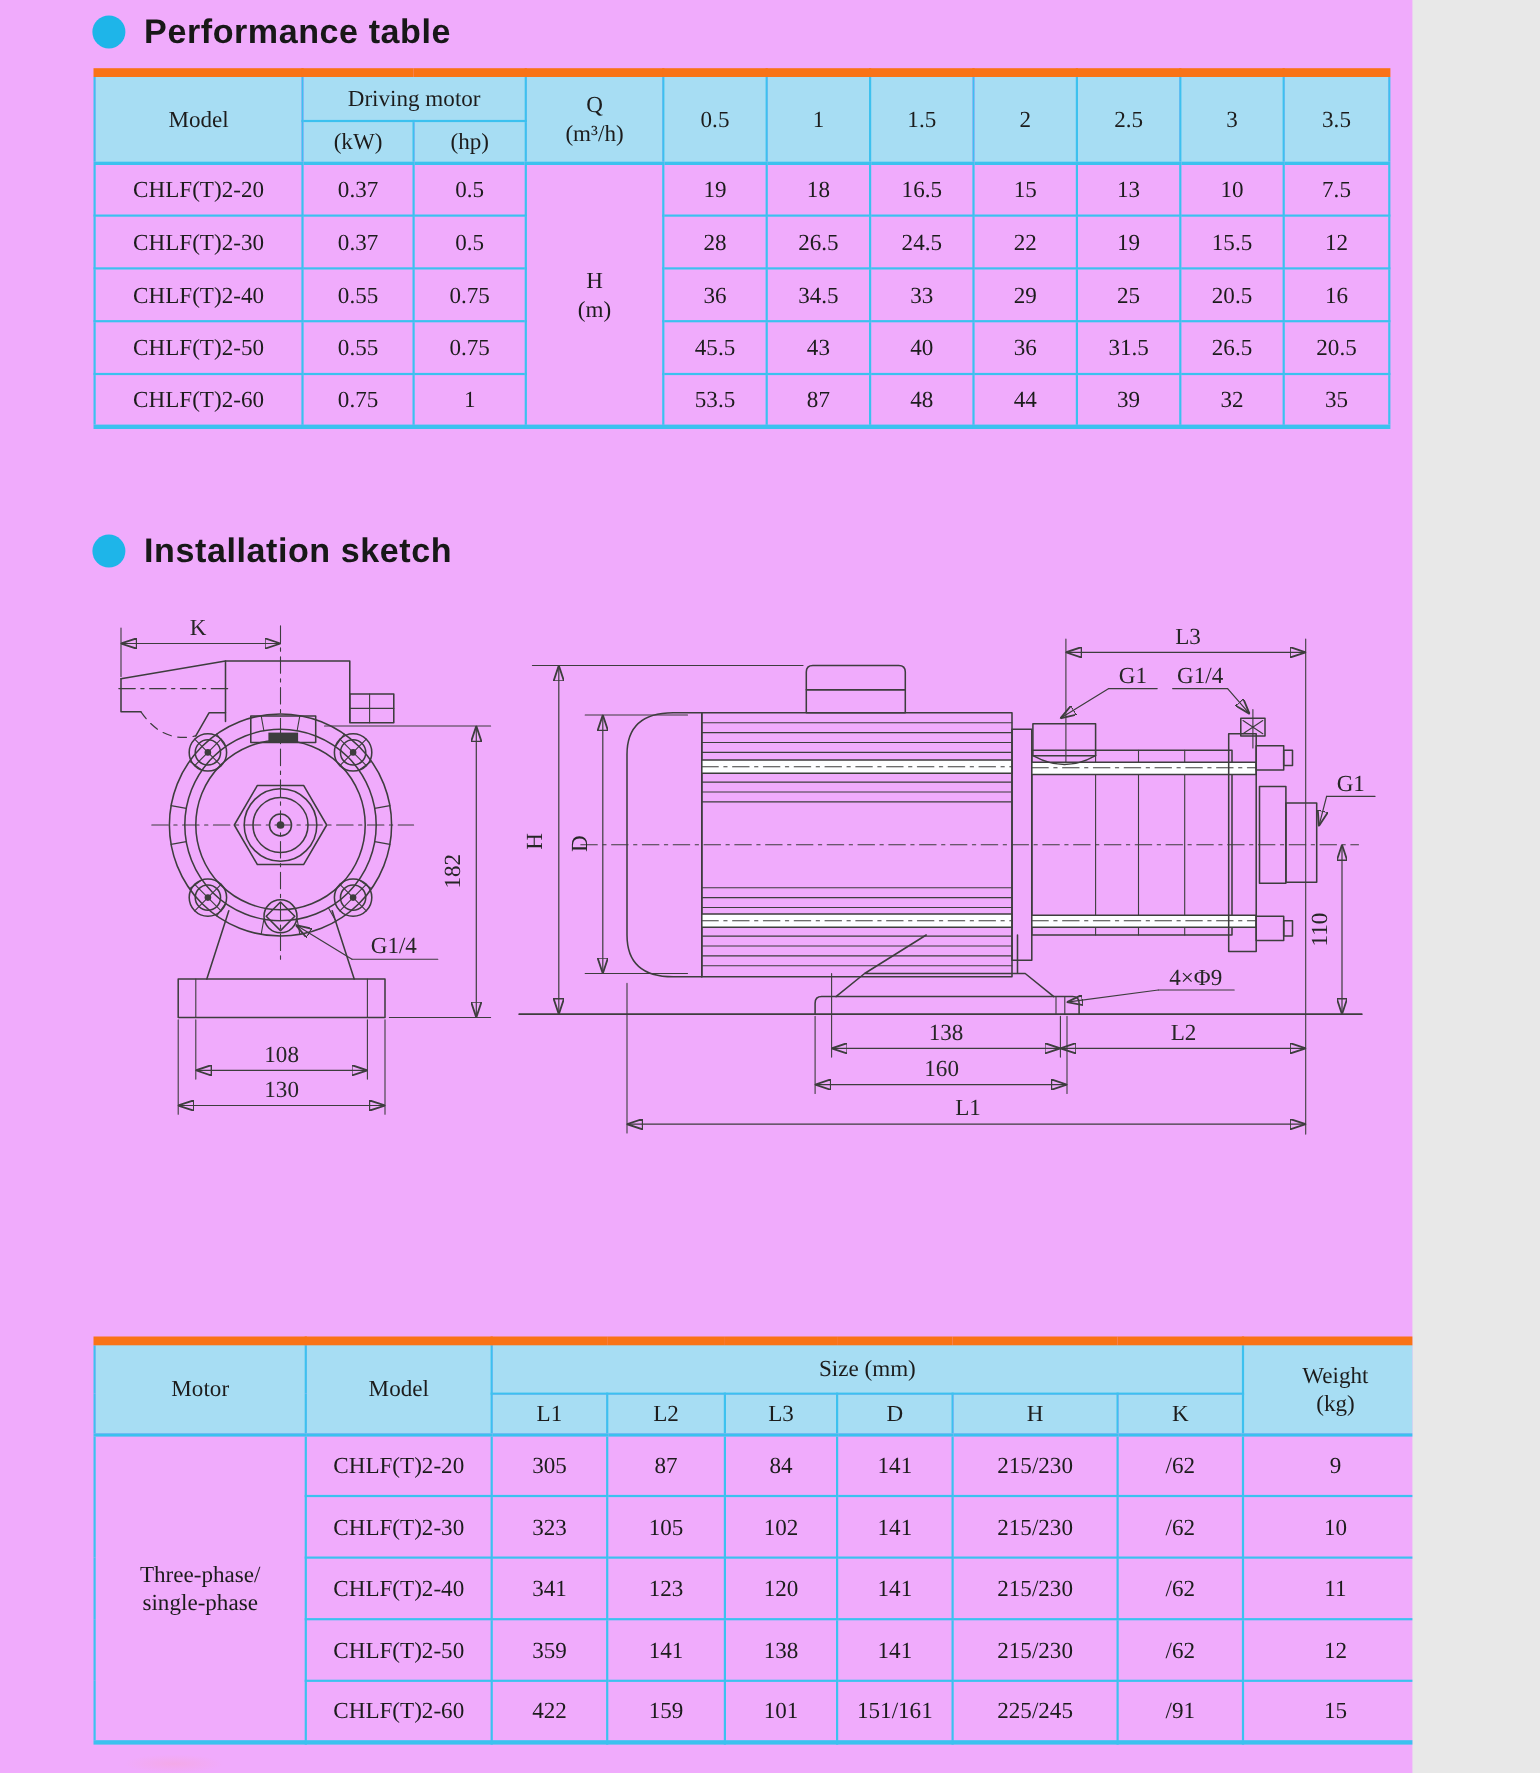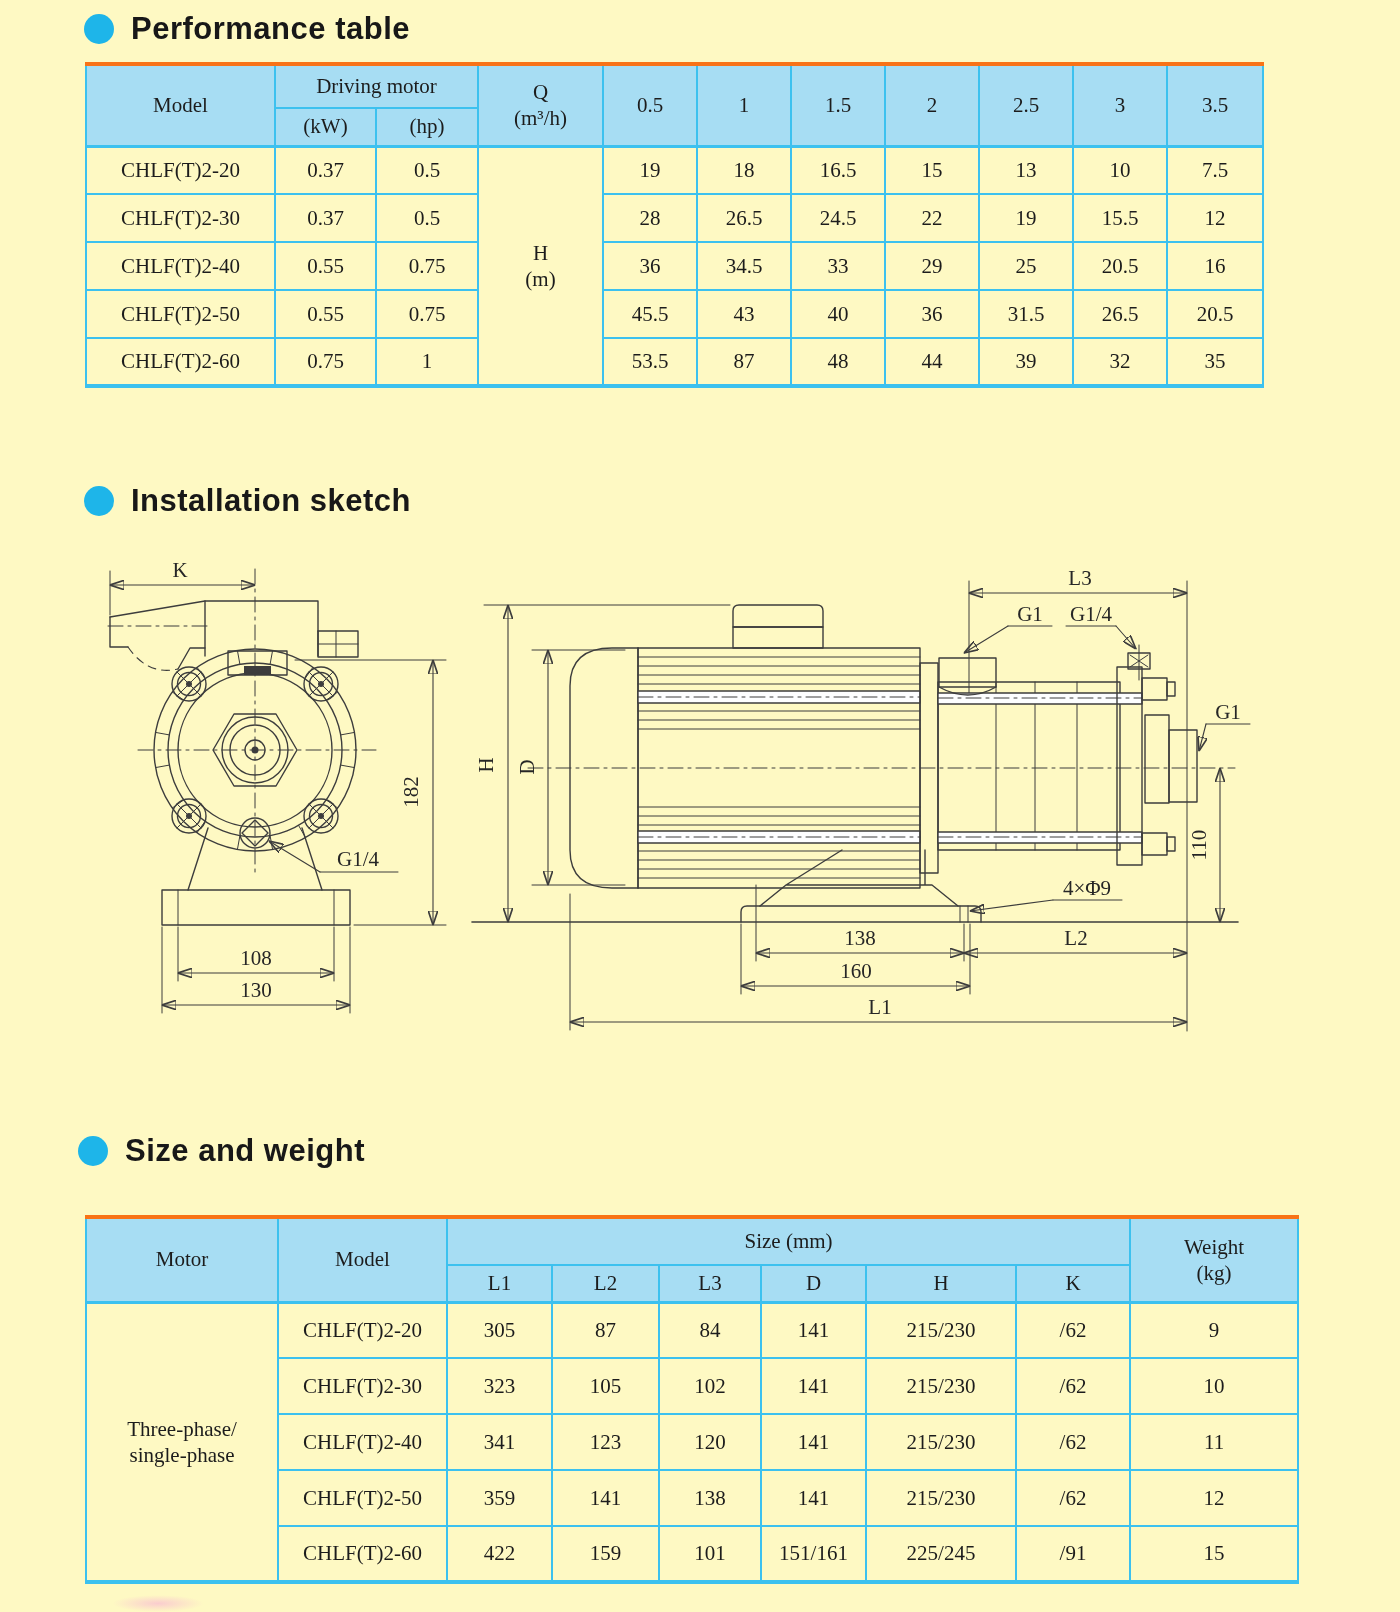--- a/index.html
+++ b/index.html
@@ -1,33 +1,33 @@
 <!DOCTYPE html>
 <html><head>
 <meta charset="utf-8">
 <style>
   html,body { margin:0; padding:0; background:#e8e8e8; }
   .page {
-    position:relative; width:1400px; height:1612px;
-    background:#fef9c3; overflow:hidden;
+    position:relative; width:1284px; height:1612px;
+    background:#f0abfc; overflow:hidden;
     font-family:"Liberation Serif", serif; color:#1c1c1c;
   }
   .section-head { position:absolute; display:flex; align-items:center; gap:17px; }
   .bullet { width:30px; height:30px; border-radius:50%; background:#1eb5e9; flex:0 0 auto; }
   .section-title {
     font-family:"Liberation Sans", sans-serif; font-weight:700;
     font-size:31px; color:#181818; letter-spacing:0.5px; white-space:nowrap;
   }
   table { border-collapse:collapse; table-layout:fixed; position:absolute; }
   td {
     border:2px solid #3cc1ef; text-align:center; vertical-align:middle;
     font-size:21px; color:#1c1c1c; padding:0 2px; overflow:hidden;
   }
   .thead td { background:#a7ddf3; }
-  .ttop  { border-top:4px solid #f97316; }
+  .ttop  { border-top:8px solid #f97316; }
   .tbot  { border-bottom:4px solid #3cc1ef; }
   td.sep { border-bottom:3px solid #3cc1ef; }
   .preline { white-space:pre-line; line-height:1.25; }
   
   .sketch { position:absolute; left:80px; top:545px; }
   .ln path, .ln rect, .ln circle, .ln polygon {
     stroke:#3d3d3d; fill:none; stroke-width:1.4;
     stroke-linecap:round; stroke-linejoin:round;
   }
   .ln .thin { stroke-width:1; }
@@ -317,24 +317,20 @@
       <text x="780" y="400">138</text>
       <path class="dim" d="M884 408 H 1107" marker-start="url(#ah)" marker-end="url(#ah)"></path>
       <text x="996" y="400">L2</text>
       <path class="dim" d="M661 441 H 890" marker-start="url(#ah)" marker-end="url(#ah)"></path>
       <text x="776" y="433">160</text>
       <path class="dim" d="M490 477 H 1107" marker-start="url(#ah)" marker-end="url(#ah)"></path>
       <text x="800" y="469">L1</text>
     </g>
   </svg>
 
-  <div class="section-head" style="left:78px; top:1133px;">
-    <span class="bullet"></span>
-    <span class="section-title">Size and weight</span>
-  </div>
 
   <table class="ttop tbot" style="left:85px; top:1215px; width:1212px;">
     <colgroup>
       <col style="width:192px">
         <col style="width:169px">
         <col style="width:105px">
         <col style="width:107px">
       <col style="width:102px">
         <col style="width:105px">
         <col style="width:150px">

